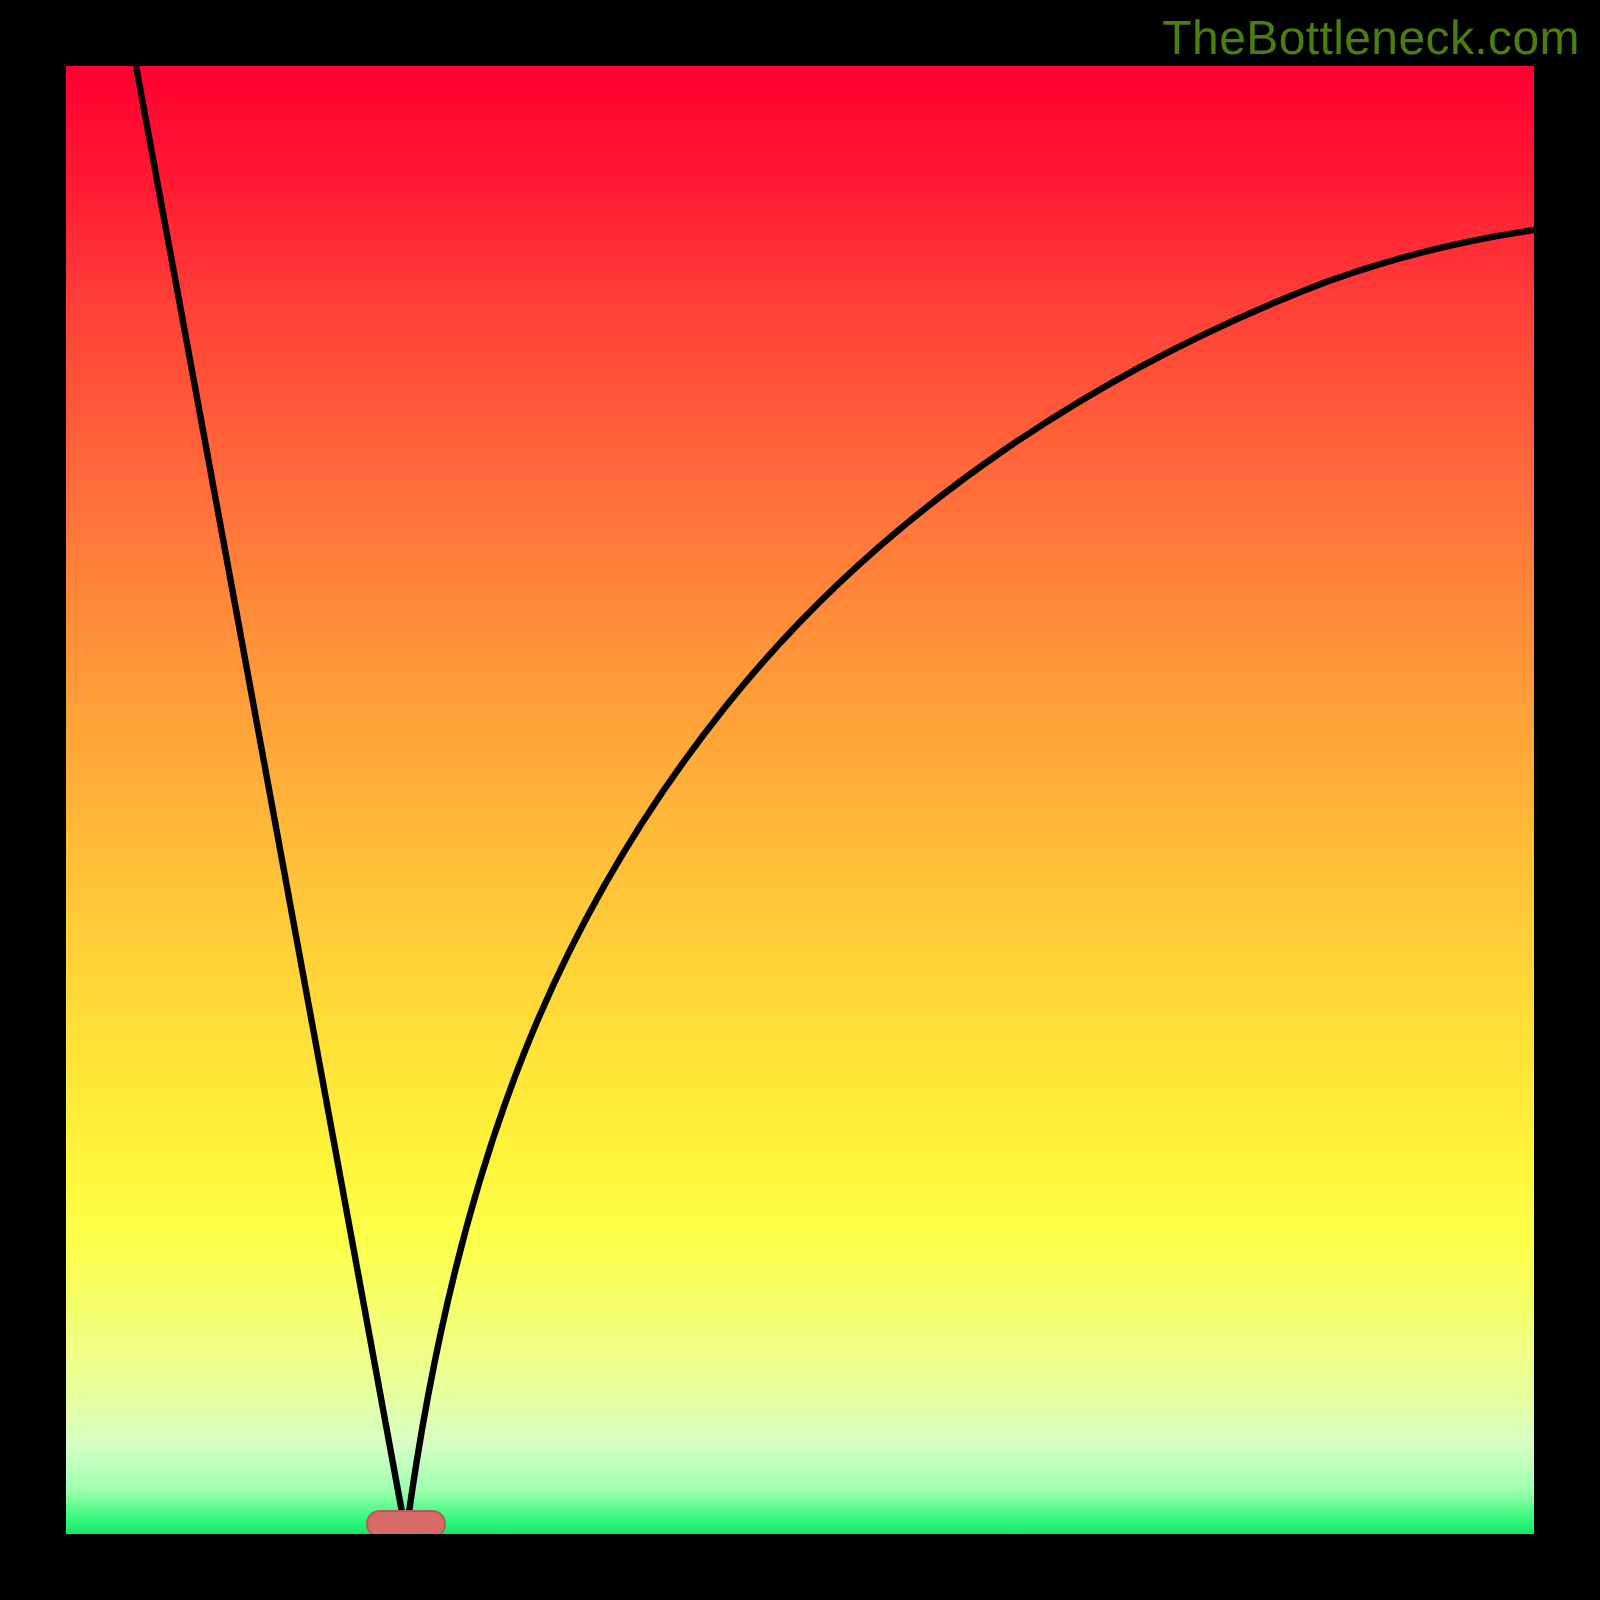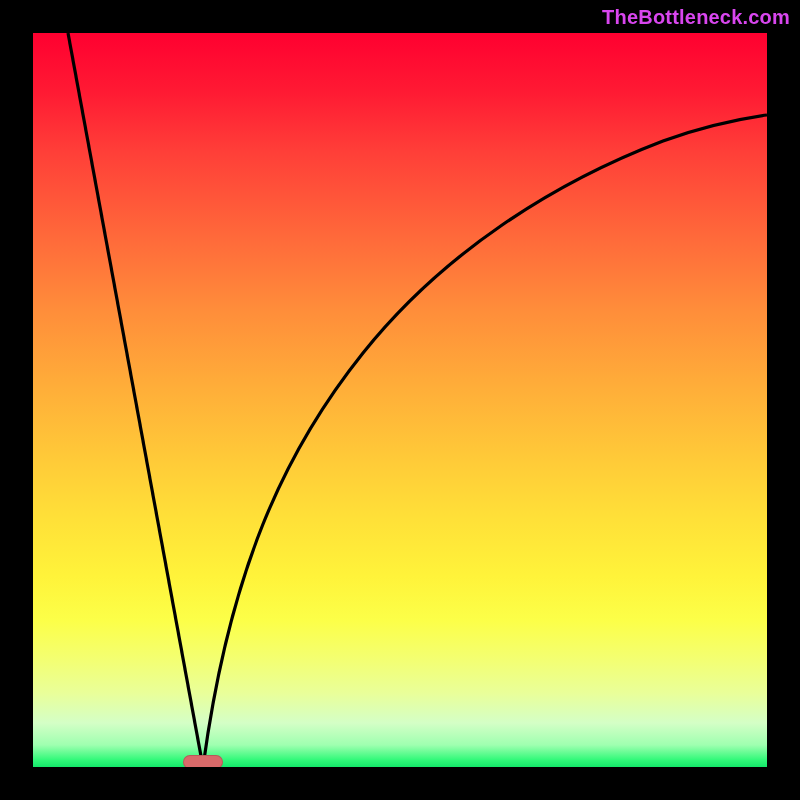--- a/index.html
+++ b/index.html
@@ -59,23 +59,23 @@
     width: 40px;
     height: 14px;
     border-radius: 7px;
     background: #d96a6a;
     box-shadow: 0 0 0 1px rgba(0,0,0,0.15) inset;
   }
   .watermark {
     position: absolute;
     top: 6px;
     right: 10px;
-    color: #d946ef;
-    font-size: 20px;
-    font-weight: 700;
+    color: #4d7c0f;
+    font-size: 24px;
+    font-weight: 400;
     letter-spacing: 0.2px;
     user-select: none;
   }
 </style>
 </head>
 <body>
 
 <div class="frame">
 
   <div class="watermark">TheBottleneck.com</div>

